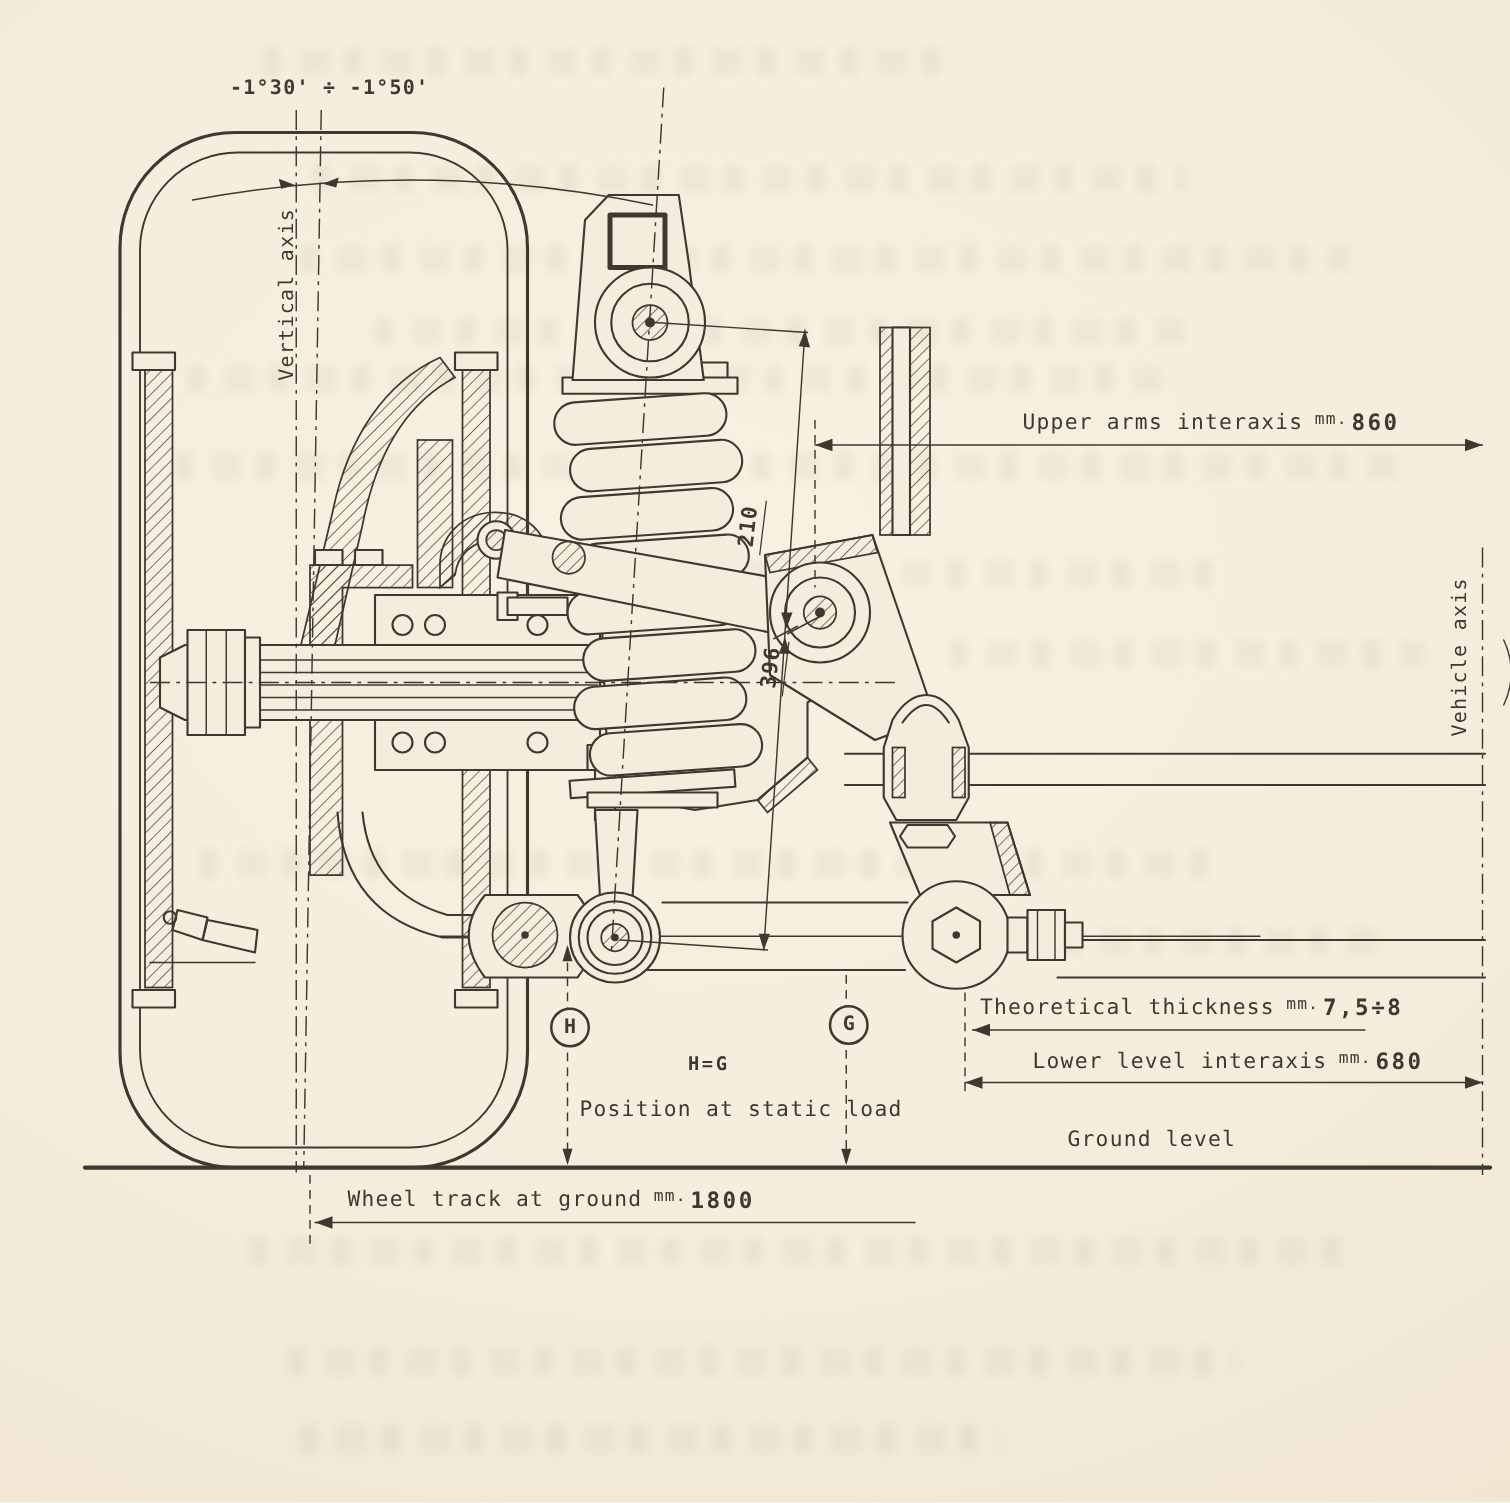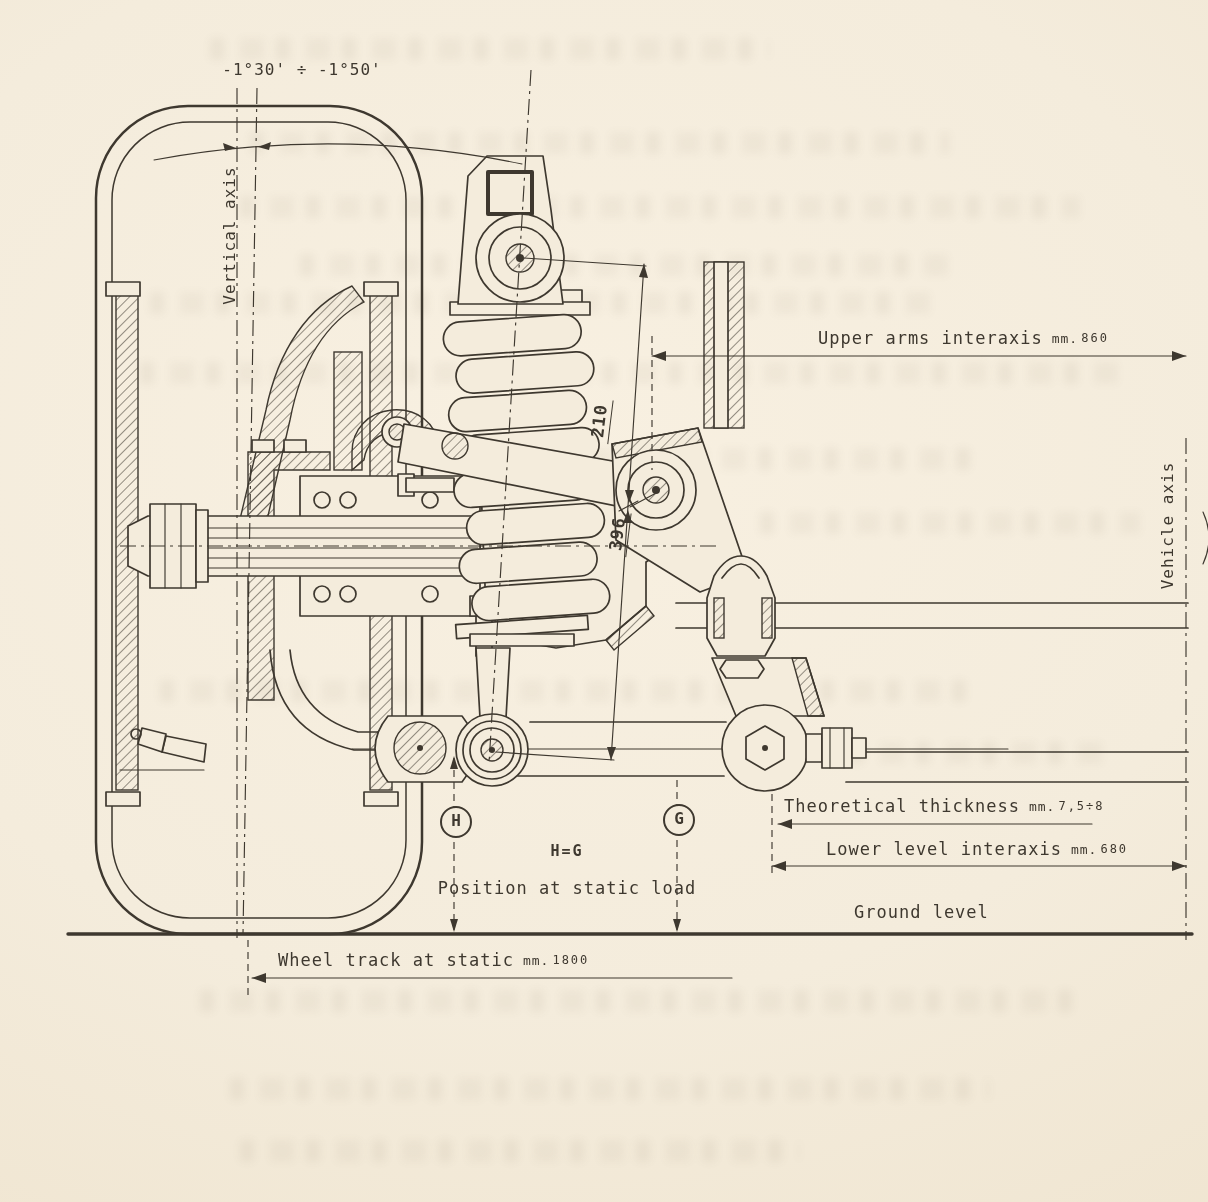--- a/index.html
+++ b/index.html
@@ -12,23 +12,23 @@
   svg{position:absolute;left:0;top:0}
   .s{stroke:var(--ink);fill:none;stroke-width:1.7;stroke-linejoin:round;stroke-linecap:round}
   .s2{stroke-width:2.5}
   .thin{stroke-width:1.15}
   .fillp{fill:var(--paper)}
   .hat{fill:url(#hatch);stroke:var(--ink);stroke-width:1.4}
   .ink{fill:var(--ink);stroke:none}
   .dash{stroke-dasharray:7 5;stroke-linecap:butt}
   .dd{stroke-dasharray:16 5 3 5;stroke-linecap:butt}
   .lbl{position:absolute;white-space:nowrap;font-size:17px;letter-spacing:1px}
-  .dimrow{display:flex;align-items:center}
+  .dimrow{display:flex;align-items:flex-start}
   .unit{font-size:13px;margin:0 3px 0 9px}
-  .dval{font-size:12px;letter-spacing:2px;font-weight:400}
+  .dval{font-size:18px;letter-spacing:2px;font-weight:700}
   .rot90{transform:rotate(-90deg);transform-origin:center;text-align:center;font-size:16px}
   .rotdim{transform:rotate(-83deg);transform-origin:center;text-align:center;font-weight:700;
           border-bottom:1.6px solid var(--ink);padding-bottom:1px;font-size:17px}
   .circle-pt{position:absolute;width:28px;height:28px;border:2px solid var(--ink);border-radius:50%;
           background:var(--paper);text-align:center;line-height:26px;font-size:16px;font-weight:700}
   .big-eq{font-size:15px;font-weight:700;letter-spacing:2px;text-align:center}
   .ghost{position:absolute;height:22px;pointer-events:none;opacity:.12;filter:blur(4px);
     background:repeating-linear-gradient(90deg, rgba(104,88,66,.55) 0 14px, transparent 14px 30px,
       rgba(104,88,66,.4) 30px 54px, transparent 54px 66px);}
 </style>
@@ -250,21 +250,21 @@
     <line x1="252" y1="978" x2="732" y2="978" class="s thin"></line>
     <path class="ink" d="M252,978 l14,-5 l0,10 z"></path>
     <line x1="248" y1="940" x2="248" y2="996" class="s thin dash"></line>
 
     <line x1="68" y1="934" x2="1192" y2="934" class="s" style="stroke-width:3.4"></line>
 
     <path d="M1203,512 q12,26 0,52" class="s thin"></path>
   </g>
 </svg>
 
-<div class="lbl" style="left:184px;top:60px;width:236px;text-align:center;font-size:16px;font-weight:400">-1°30' ÷ -1°50'</div>
+<div class="lbl" style="left:184px;top:60px;width:236px;font-size:16px;font-weight:700">-1°30' ÷ -1°50'</div>
 
 <div class="lbl rot90" style="left:154px;top:226px;width:150px">Vertical axis</div>
 
 <div class="lbl rot90" style="left:1097px;top:516px;width:140px">Vehicle axis</div>
 
 <div class="lbl dimrow" style="left:818px;top:328px">
   <span>Upper arms interaxis</span>
   <span class="unit">mm.</span>
   <span class="dval">860</span>
 </div>
@@ -272,33 +272,33 @@
 <div class="lbl rotdim" style="left:578px;top:410px;width:44px">210</div>
 
 <div class="lbl rotdim" style="left:596px;top:523px;width:44px">396</div>
 
 <div class="circle-pt" style="left:440px;top:806px">H</div>
 
 <div class="circle-pt" style="left:663px;top:804px">G</div>
 
 <div class="lbl big-eq" style="left:512px;top:842px;width:110px">H=G</div>
 
-<div class="lbl" style="left:412px;top:878px;width:310px;text-align:center">Position at static load</div>
+<div class="lbl" style="left:412px;top:878px;width:310px;text-align:right">Position at static load</div>
 
 <div class="lbl dimrow" style="left:784px;top:796px">
   <span>Theoretical thickness</span>
   <span class="unit">mm.</span>
   <span class="dval">7,5÷8</span>
 </div>
 
 <div class="lbl dimrow" style="left:826px;top:839px">
   <span>Lower level interaxis</span>
   <span class="unit">mm.</span>
   <span class="dval">680</span>
 </div>
 
 <div class="lbl" style="left:854px;top:902px">Ground level</div>
 
 <div class="lbl dimrow" style="left:278px;top:950px">
-  <span>Wheel track at static</span>
+  <span>Wheel track at ground</span>
   <span class="unit">mm.</span>
   <span class="dval">1800</span>
 </div>
 
 </body></html>

